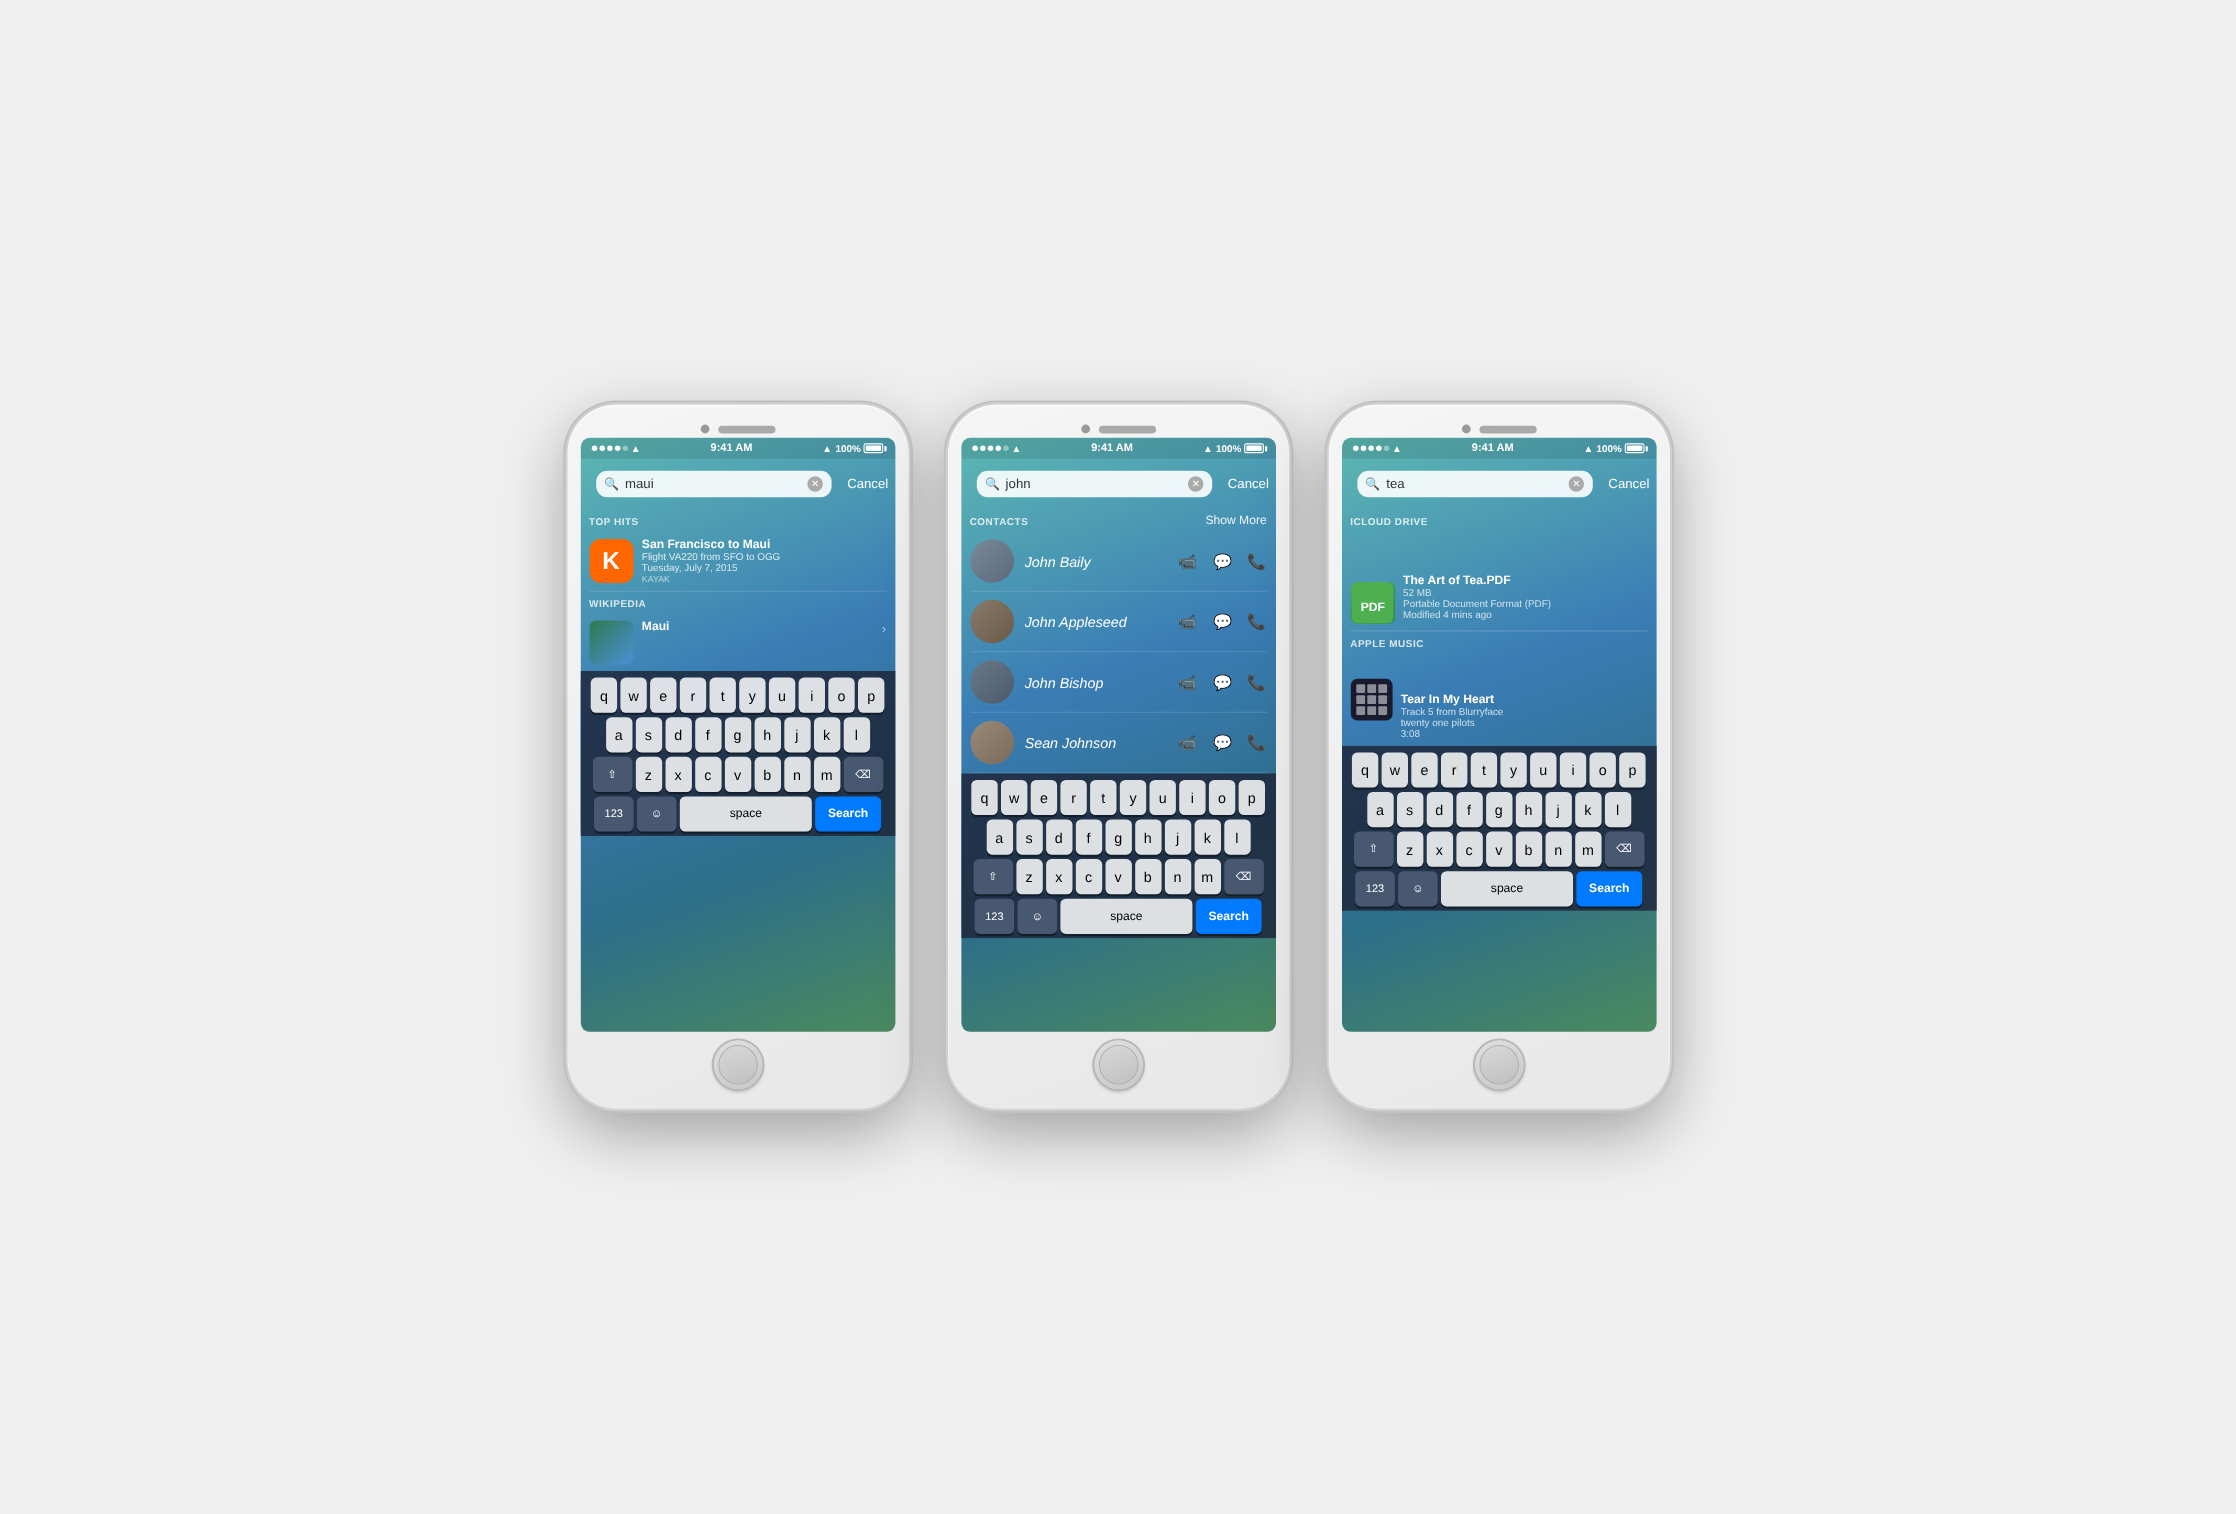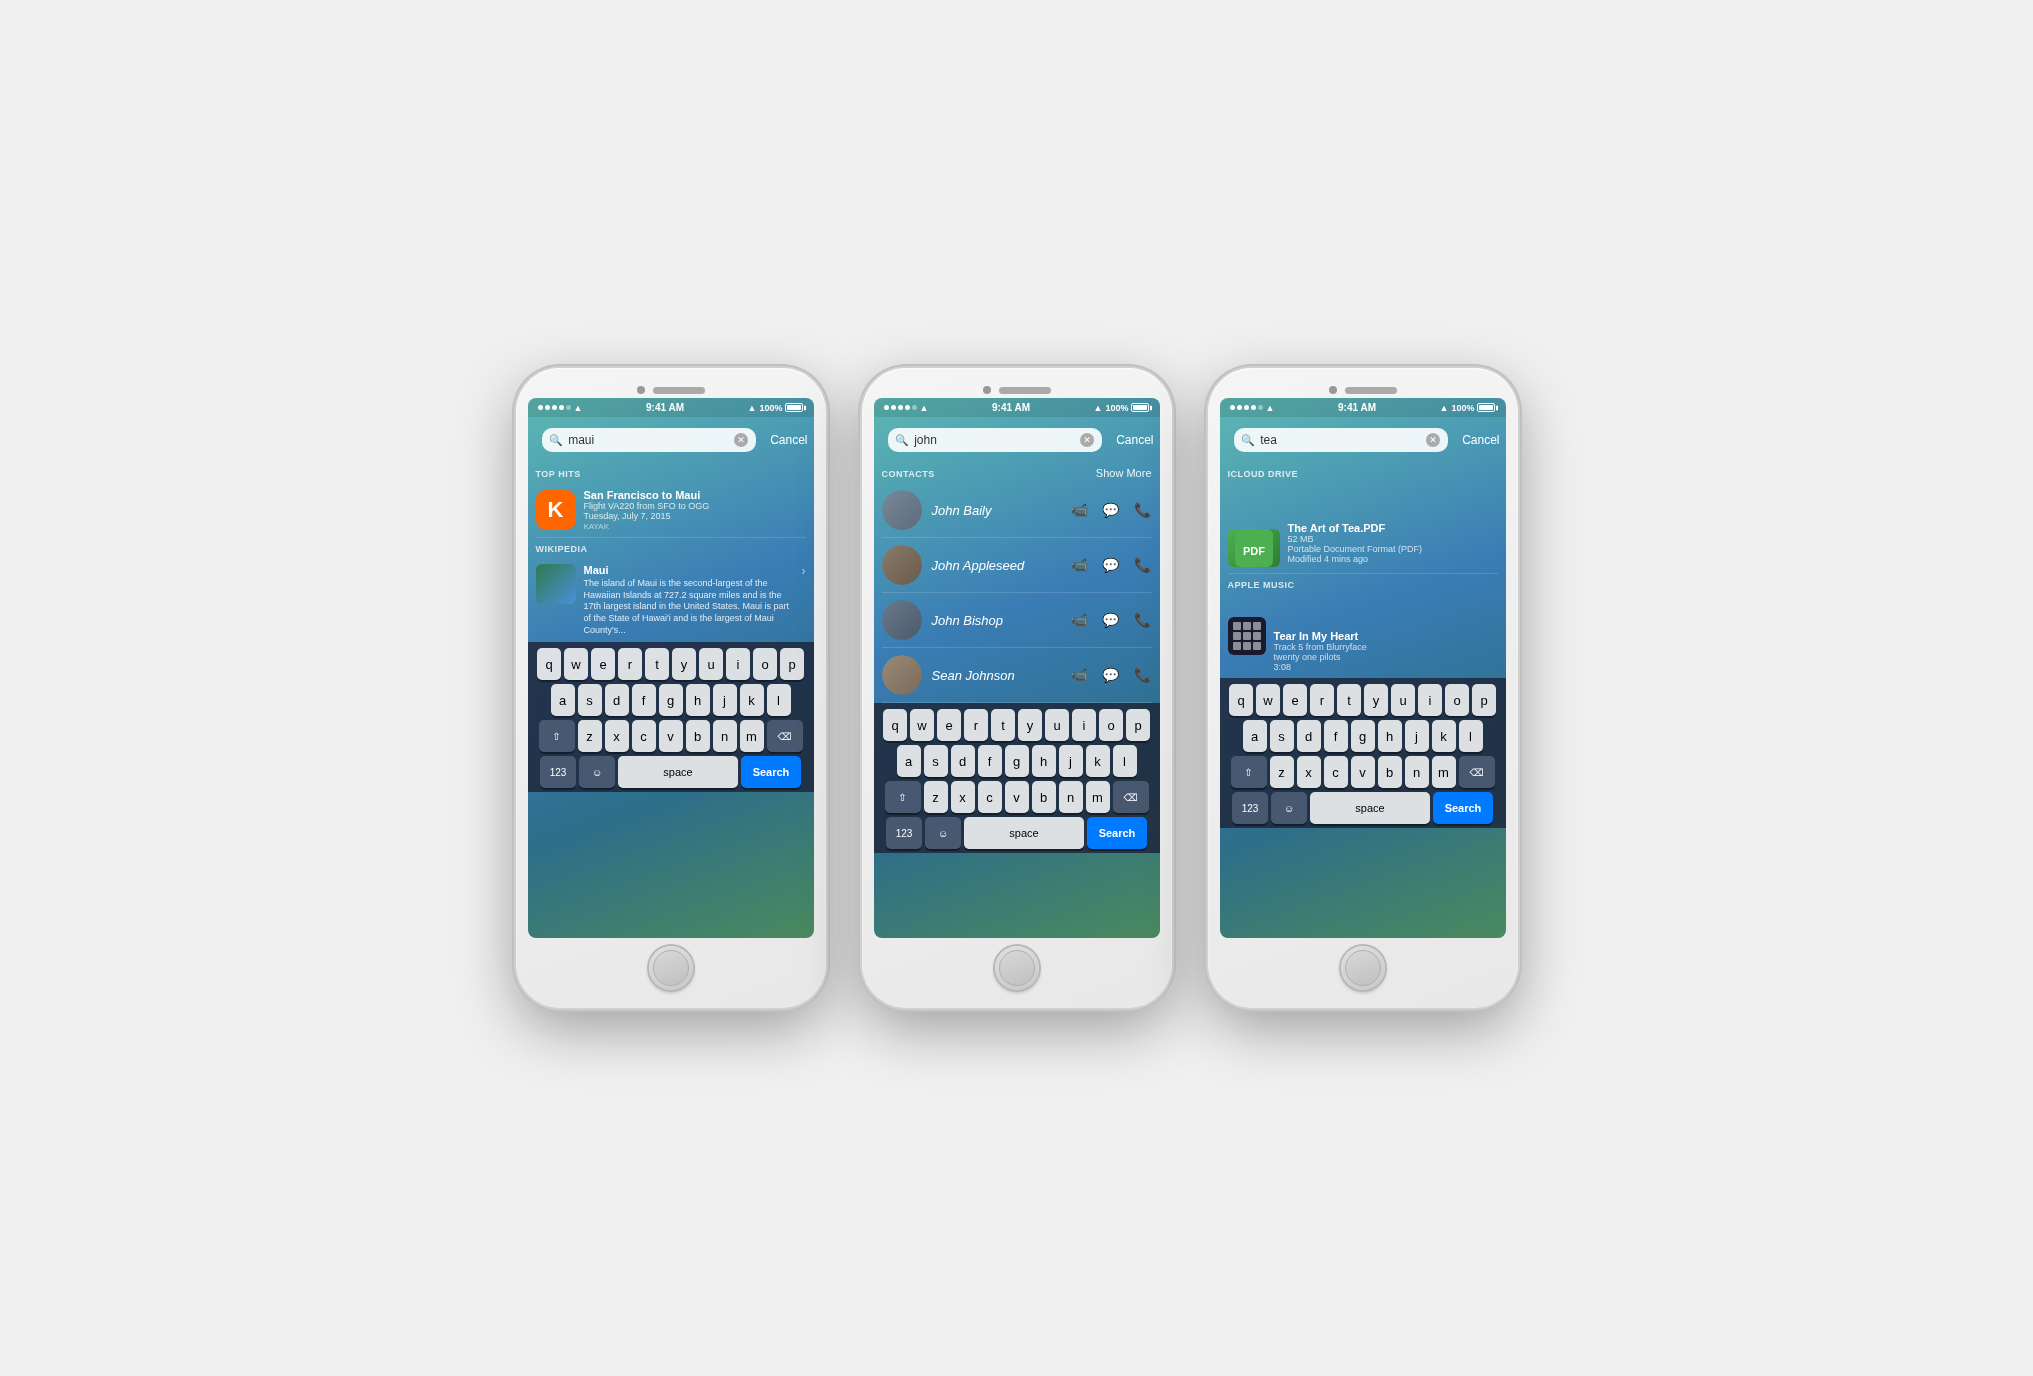--- a/index.html
+++ b/index.html
@@ -223,21 +223,21 @@
 
     
     .cloud-item {
       display: flex;
       align-items: center;
       padding: 6px 0;
       border-bottom: 1px solid rgba(255,255,255,0.15);
       gap: 8px;
     }
     .cloud-thumb {
-      width: 52px; height: 38px; border-radius: 6px;
+      width: 40px; height: 38px; border-radius: 6px;
       flex-shrink: 0;
       overflow: hidden;
       margin-top: 40px;
     }
     .thumb-pdf {
       background: linear-gradient(135deg, #4CAF50, #2E7D32);
       display: flex; align-items: center; justify-content: center;
     }
     .cloud-text { flex: 1; }
     .cloud-title { font-size: 11px; font-weight: 700; color: white; margin-top: 30px; }
@@ -381,21 +381,20 @@
             <div class="result-source">KAYAK</div>
           </div>
         </div>
 
         <div class="section-header">WIKIPEDIA</div>
 
         <div class="wiki-item">
           <div class="thumb-wiki result-thumb"></div>
           <div class="result-text">
             <div class="wiki-title">Maui</div>
-            <div class="wiki-text">The island of Maui is the second-largest of the Hawaiian Islands at 727.2 square miles and is the 17th largest island in the United States. Maui is part of the State of Hawai'i and is the largest of Maui County's...</div>
           </div>
           <div class="result-arrow">›</div>
         </div>
       </div>
 
       <div class="keyboard">
         <div class="kb-row">
           <div class="kb-key">q</div>
           <div class="kb-key">w</div>
           <div class="kb-key">e</div>

